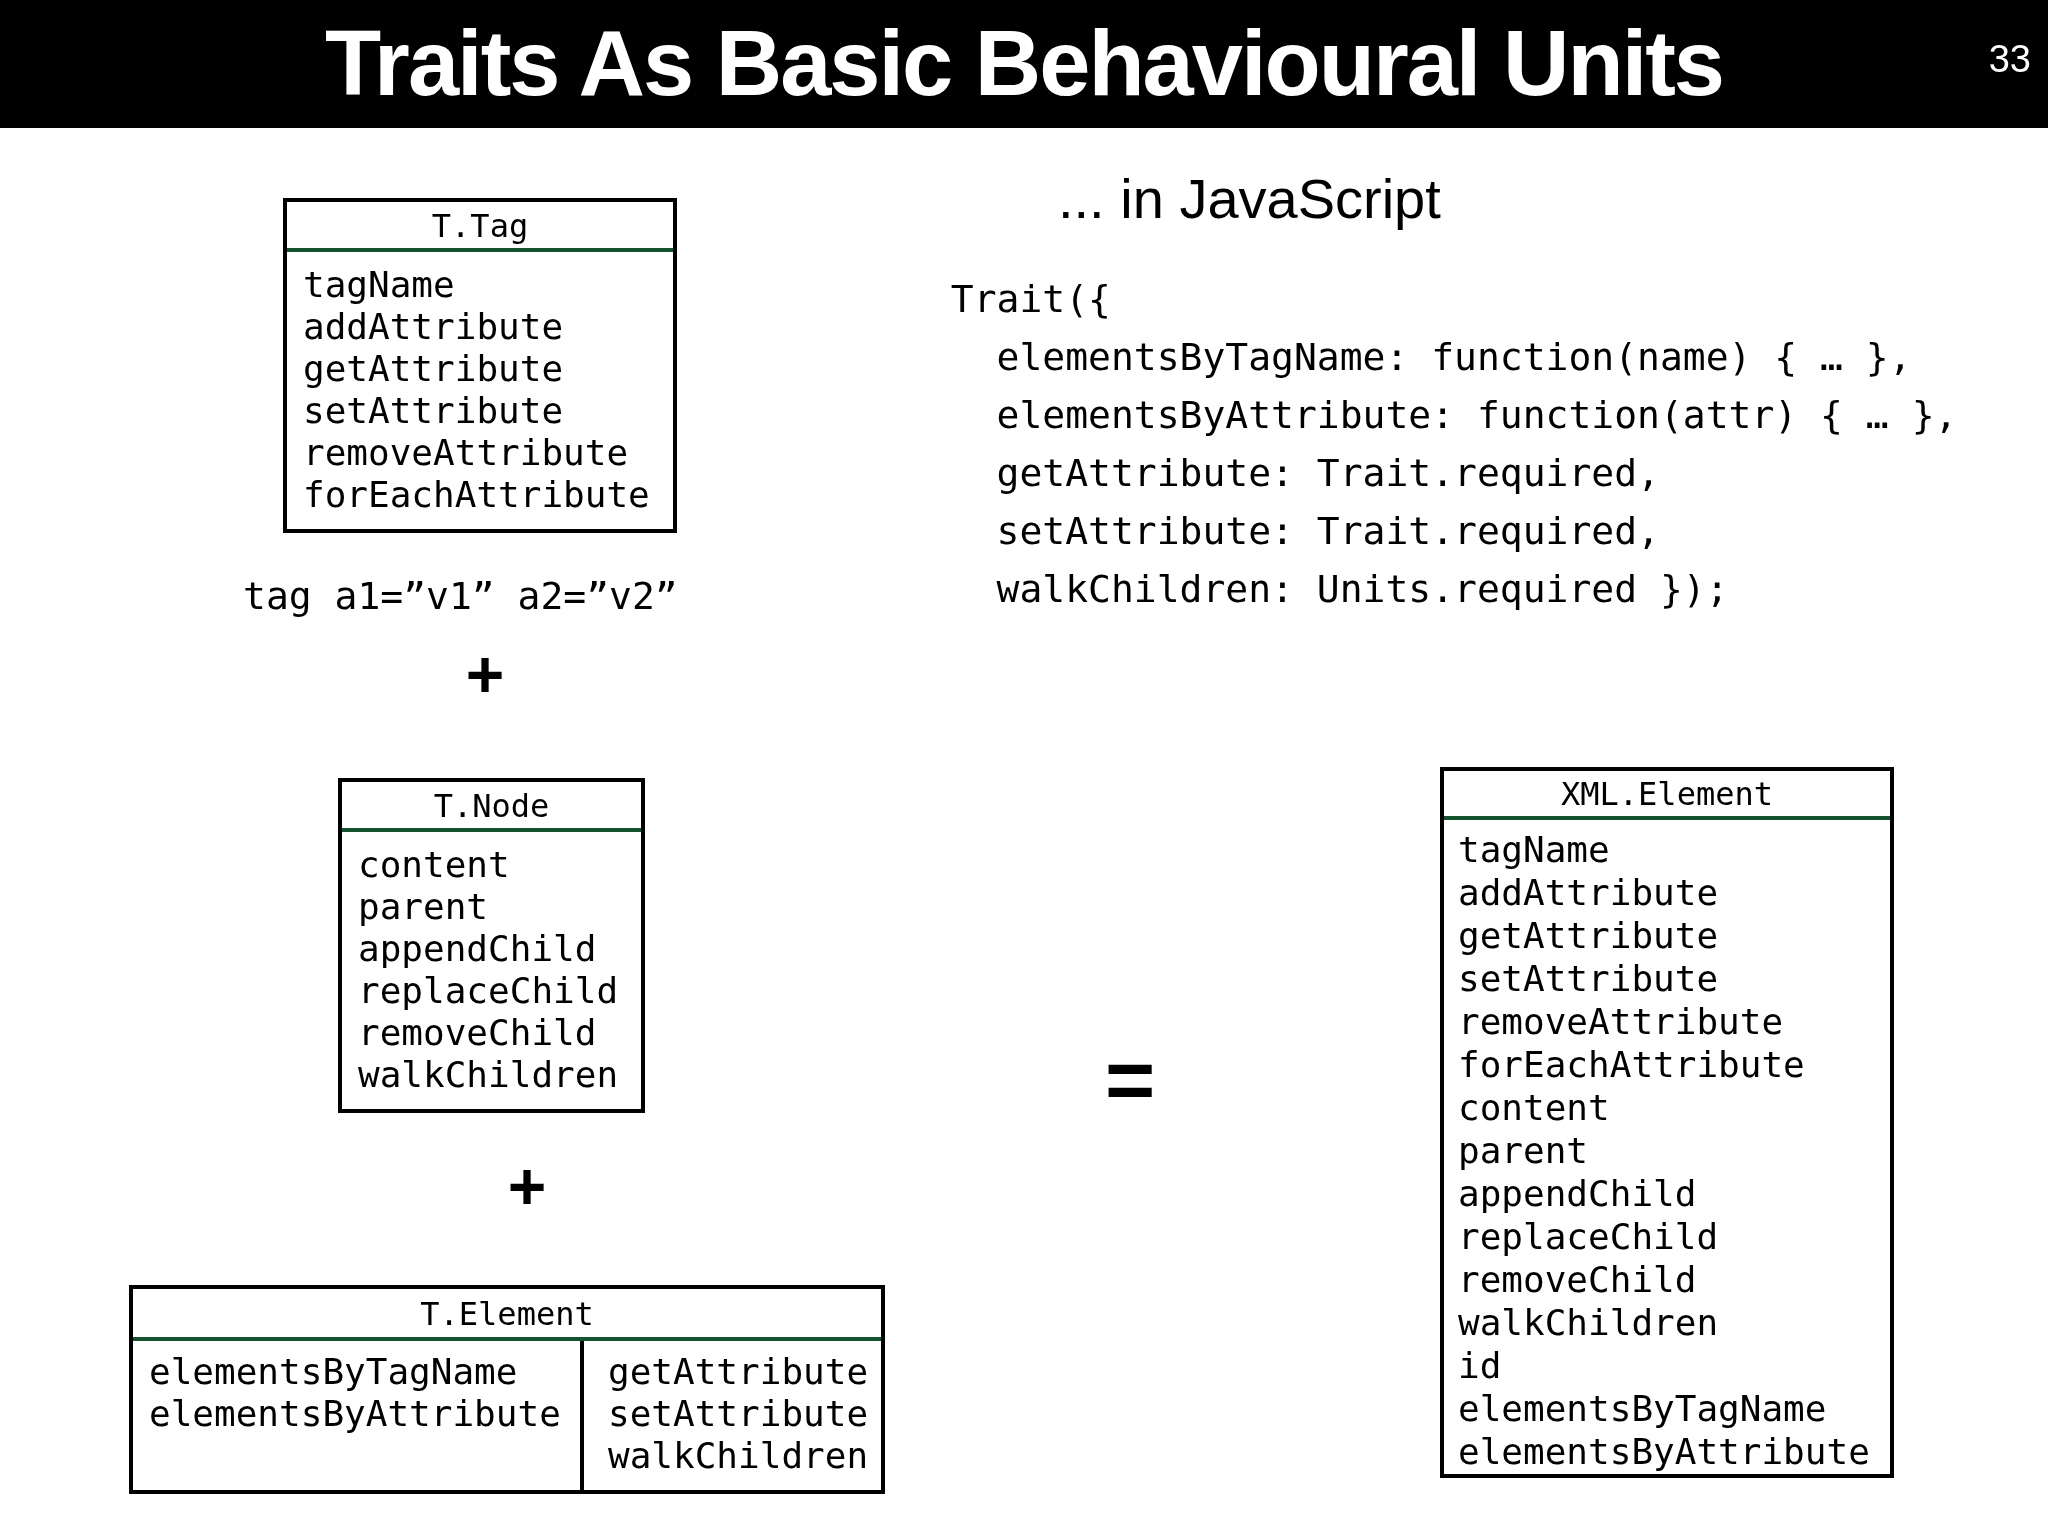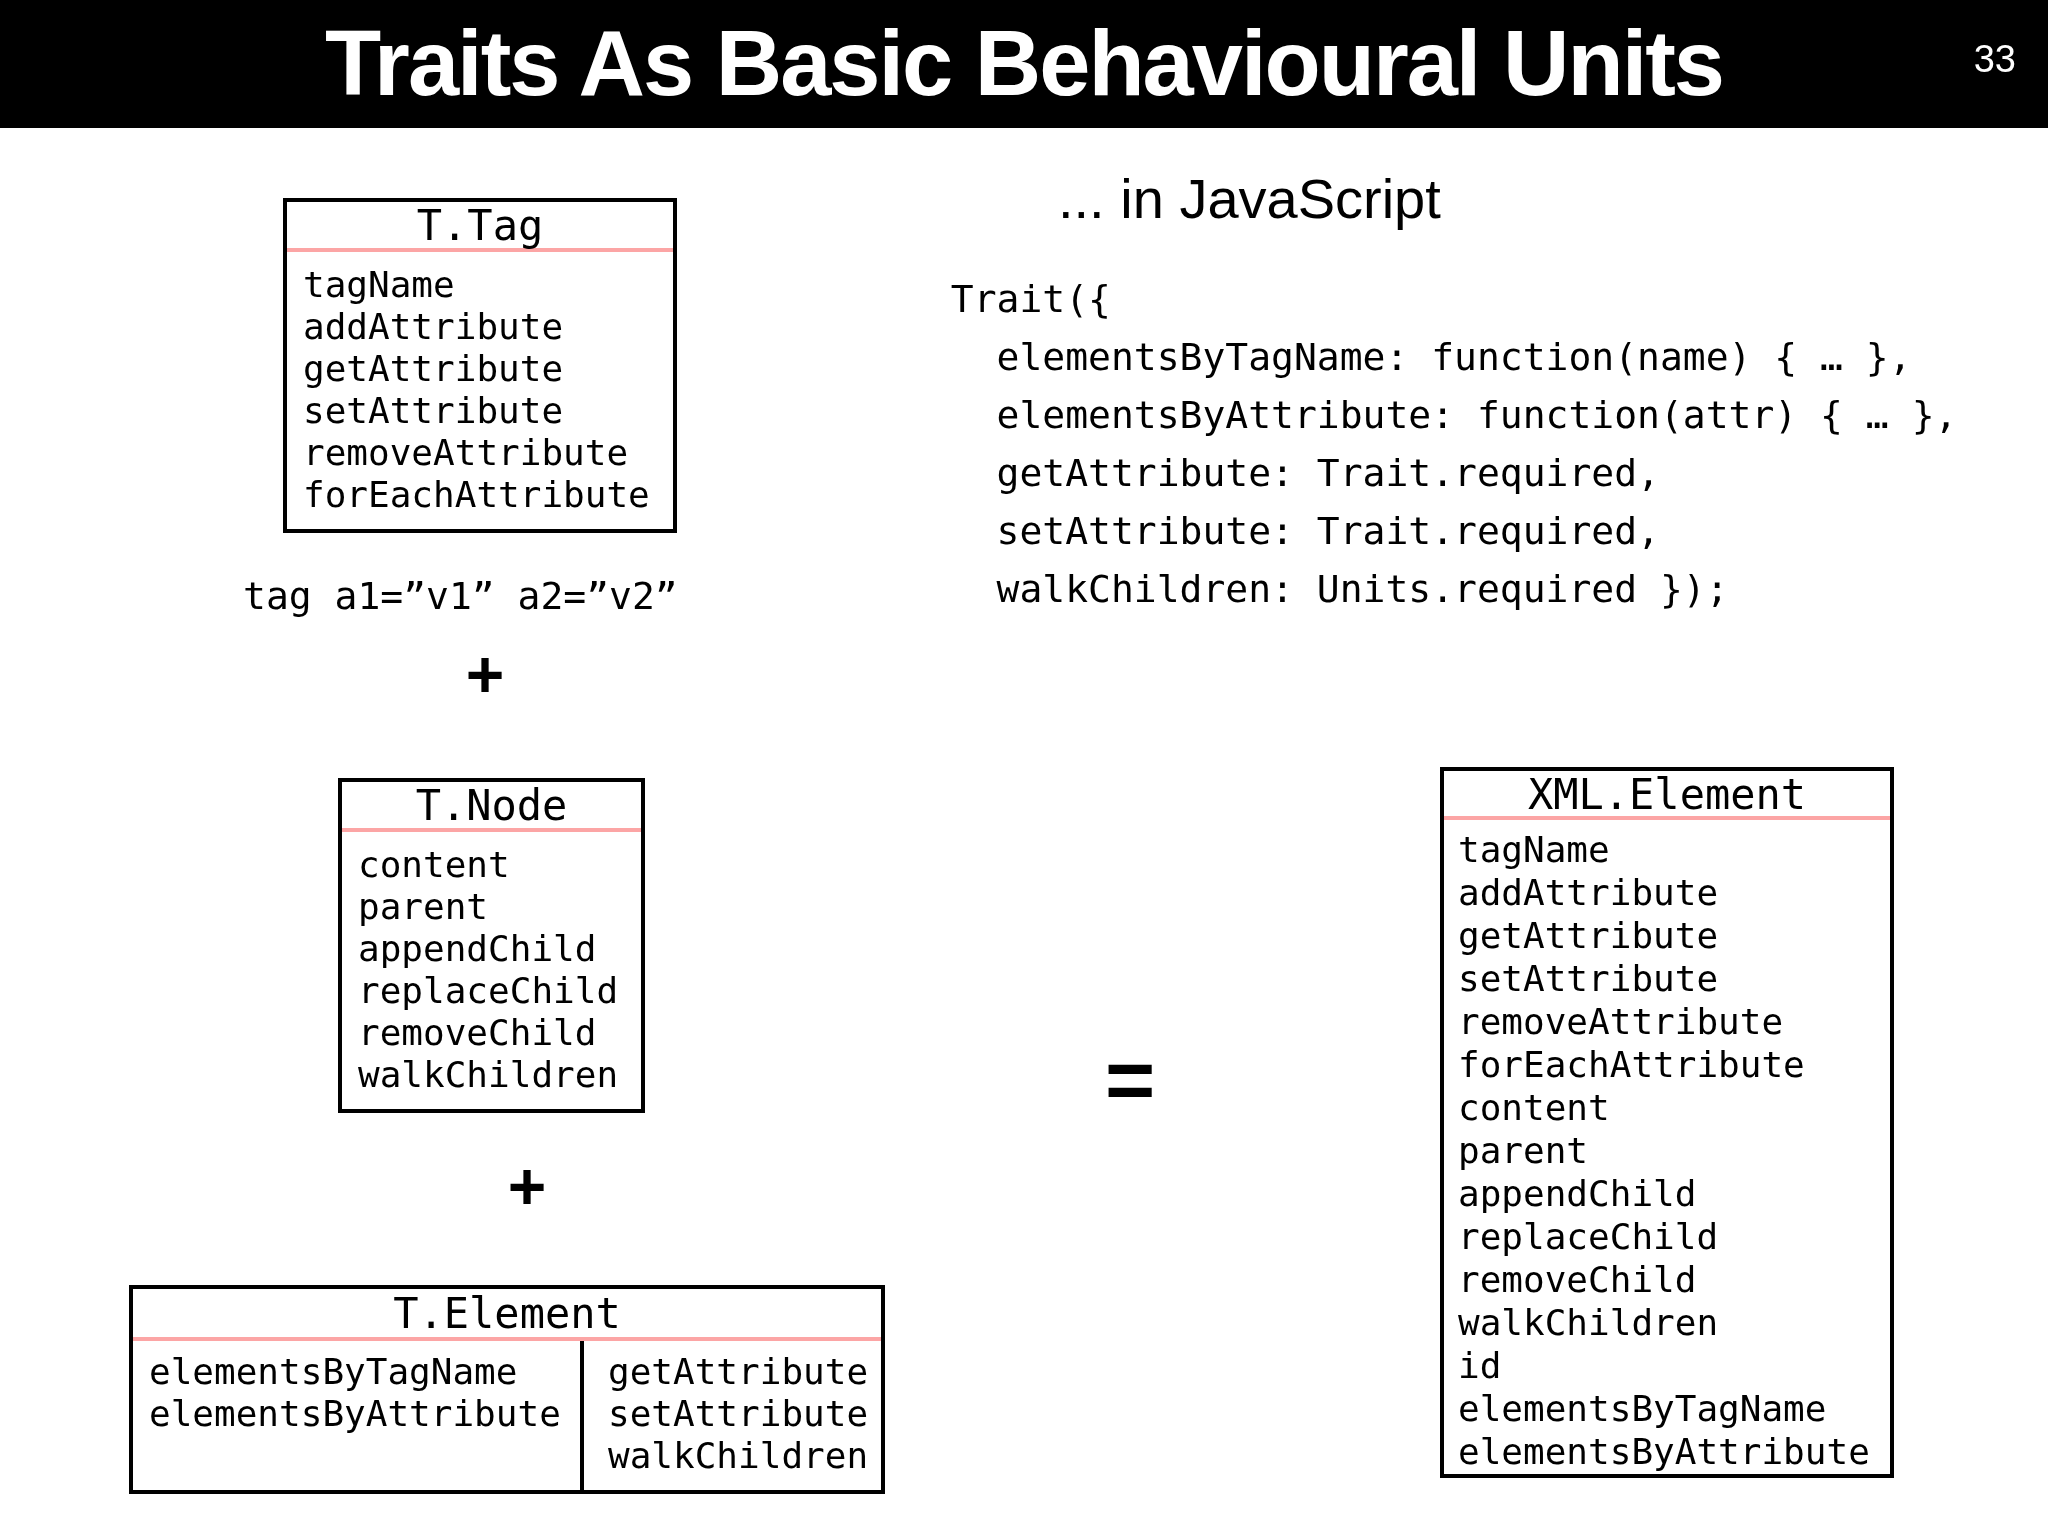--- a/index.html
+++ b/index.html
@@ -16,30 +16,30 @@
     background: #000000;
   }
   .slide-title {
     position: absolute; left: 0; top: 0; width: 2048px; height: 128px;
     line-height: 126px; text-align: center;
     color: #ffffff; font-family: "Liberation Sans", sans-serif;
     font-size: 92px; font-weight: 700; letter-spacing: -2px;
     white-space: nowrap;
   }
   .slide-number {
-    position: absolute; right: 32px; top: 38px;
+    position: absolute; right: 17px; top: 38px;
     color: #ffffff; font-family: "Liberation Sans", sans-serif;
     font-size: 38px; font-weight: 400;
   }
 
   
   .uml-box { position: absolute; border: 4px solid #000000; background: #ffffff; }
   .uml-title {
-    border-bottom: 4px solid #fca5a5; text-align: center;
-    font-size: 42px; line-height: 48px; height: 50px; white-space: nowrap;
+    border-bottom: 4px solid #14532d; text-align: center;
+    font-size: 32px; line-height: 48px; height: 50px; white-space: nowrap;
   }
   .uml-body { font-size: 36px; line-height: 42px; padding: 12px 8px 0 16px; }
   .uml-row { white-space: nowrap; }
 
   .box-t-tag   { left: 283px; top: 198px;  width: 394px; height: 335px; }
   .box-t-node  { left: 338px; top: 778px;  width: 307px; height: 335px; }
 
   .box-t-element { left: 129px; top: 1285px; width: 756px; height: 209px; }
   .box-t-element .uml-title { height: 52px; line-height: 50px; }
   .t-element-cols { display: flex; height: 149px; }

